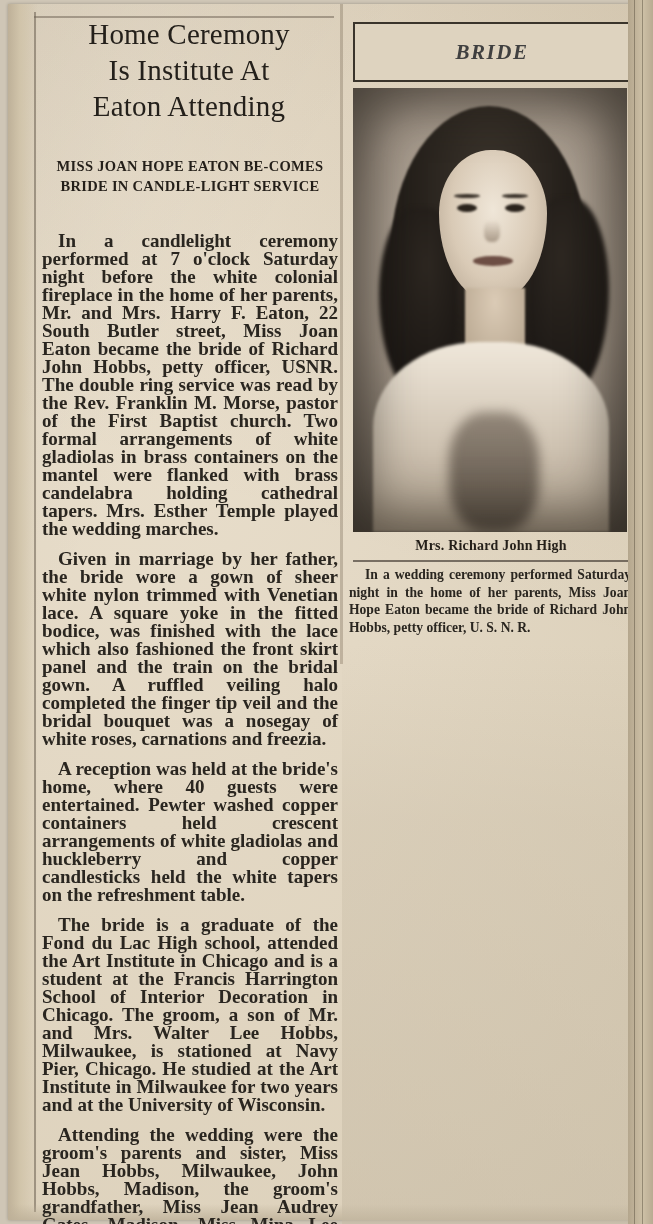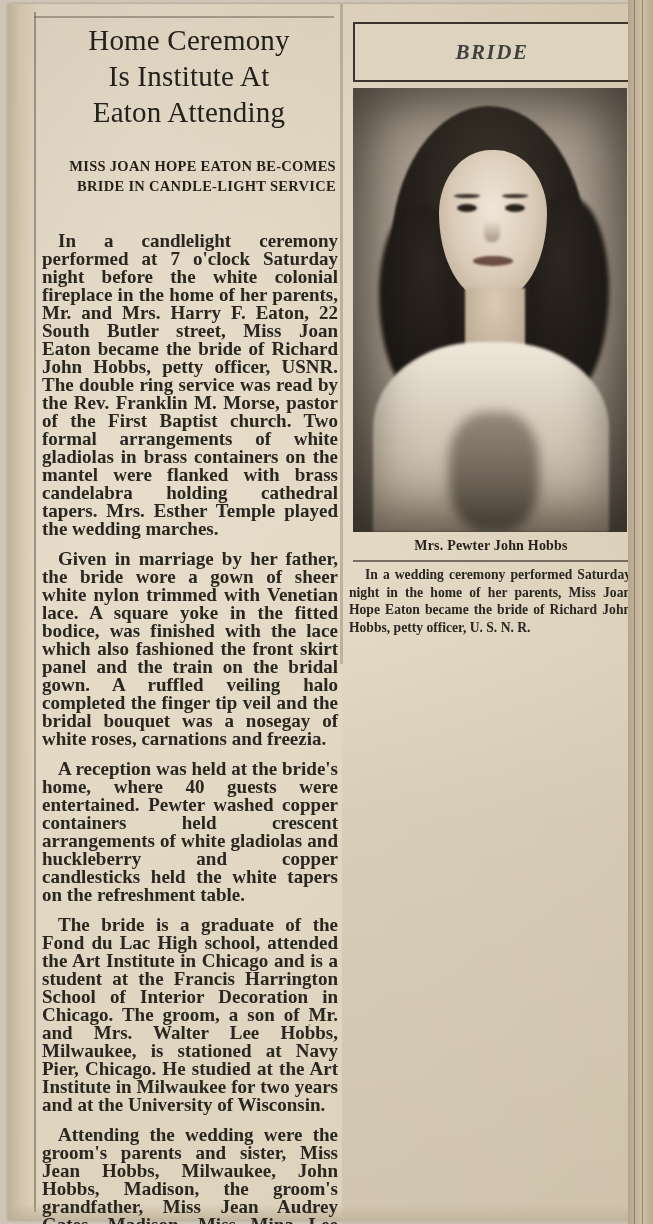--- a/index.html
+++ b/index.html
@@ -63,38 +63,38 @@
     left: 0; bottom: 0;
     width: 100%; height: 16px;
     background: linear-gradient(0deg, #bdb098 0%, rgba(220,210,190,0) 100%);
     opacity: .8;
   }
 
   
   .headline {
     position: absolute;
     left: 36px;
-    top: 18px;
+    top: 12px;
     width: 290px;
     text-align: center;
     font-family: "Liberation Serif", serif;
     font-size: 29px;
     line-height: 36px;
     color: #24201b;
     letter-spacing: 0.2px;
   }
   .headline div { white-space: nowrap; }
 
   
   .subhead {
     position: absolute;
     left: 36px;
     top: 152px;
     width: 292px;
-    text-align: right;
+    text-align: center;
     font-family: "Liberation Serif", serif;
     font-weight: bold;
     font-size: 14.5px;
     line-height: 20px;
     color: #241f19;
     letter-spacing: 0.3px;
   }
 
   
   .col-main {
@@ -361,21 +361,21 @@
       <div class="eye l"></div>
       <div class="eye r"></div>
       <div class="nose"></div>
       <div class="mouth"></div>
       <div class="neck"></div>
       <div class="dress"></div>
       <div class="dress-shadow"></div>
       <div class="vignette"></div>
     </div>
 
-    <div class="photo-caption">Mrs. Pewter John Hobbs</div>
+    <div class="photo-caption">Mrs. Richard John High</div>
     <div class="cap-rule"></div>
 
     <div class="col-right">
       <p>In a wedding ceremony performed Saturday night in the home of her parents, Miss Joan Hope Eaton became the bride of Richard John Hobbs, petty officer, U. S. N. R.</p>
     </div>
 
     <div class="paper-fade"></div>
 
     <span class="speck" style="left:60px; top:470px; width:3px; height:3px;"></span>
     <span class="speck" style="left:210px; top:760px; width:2px; height:2px;"></span>

